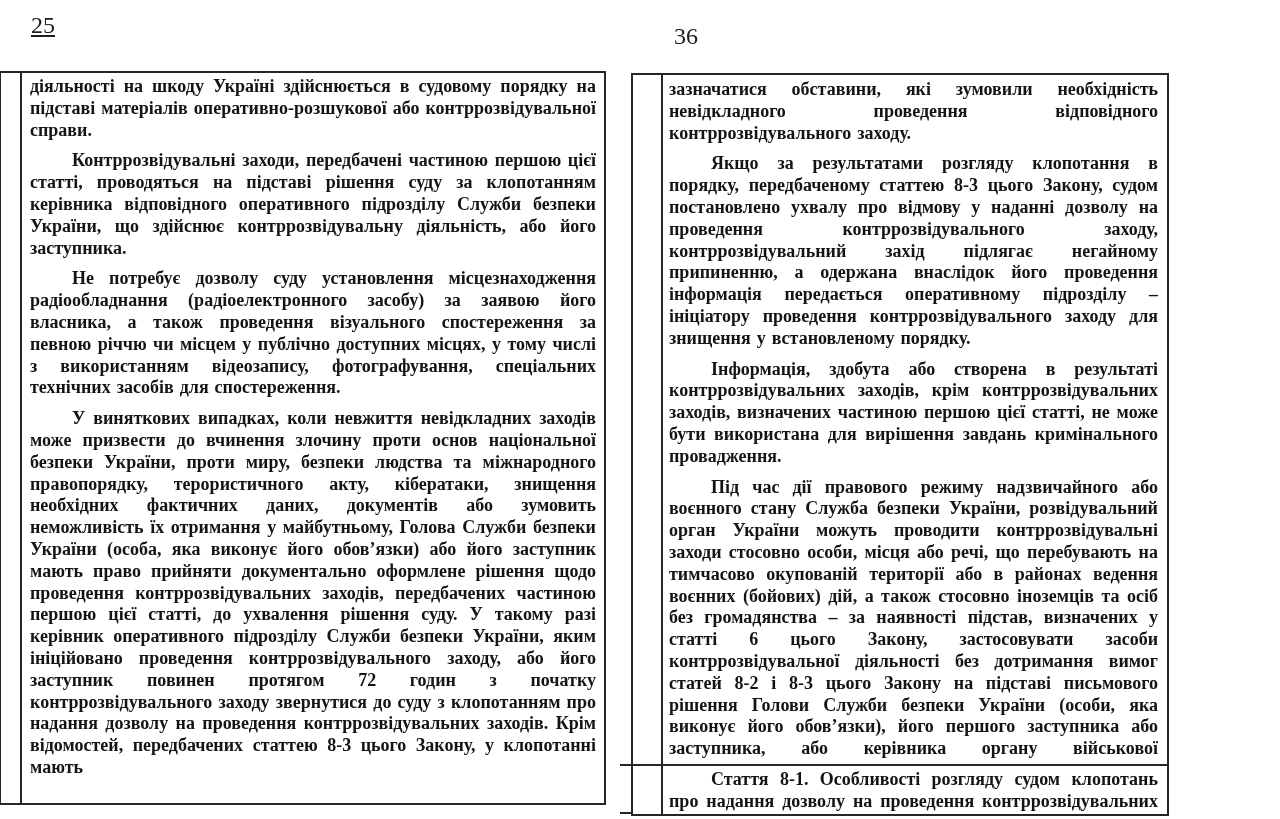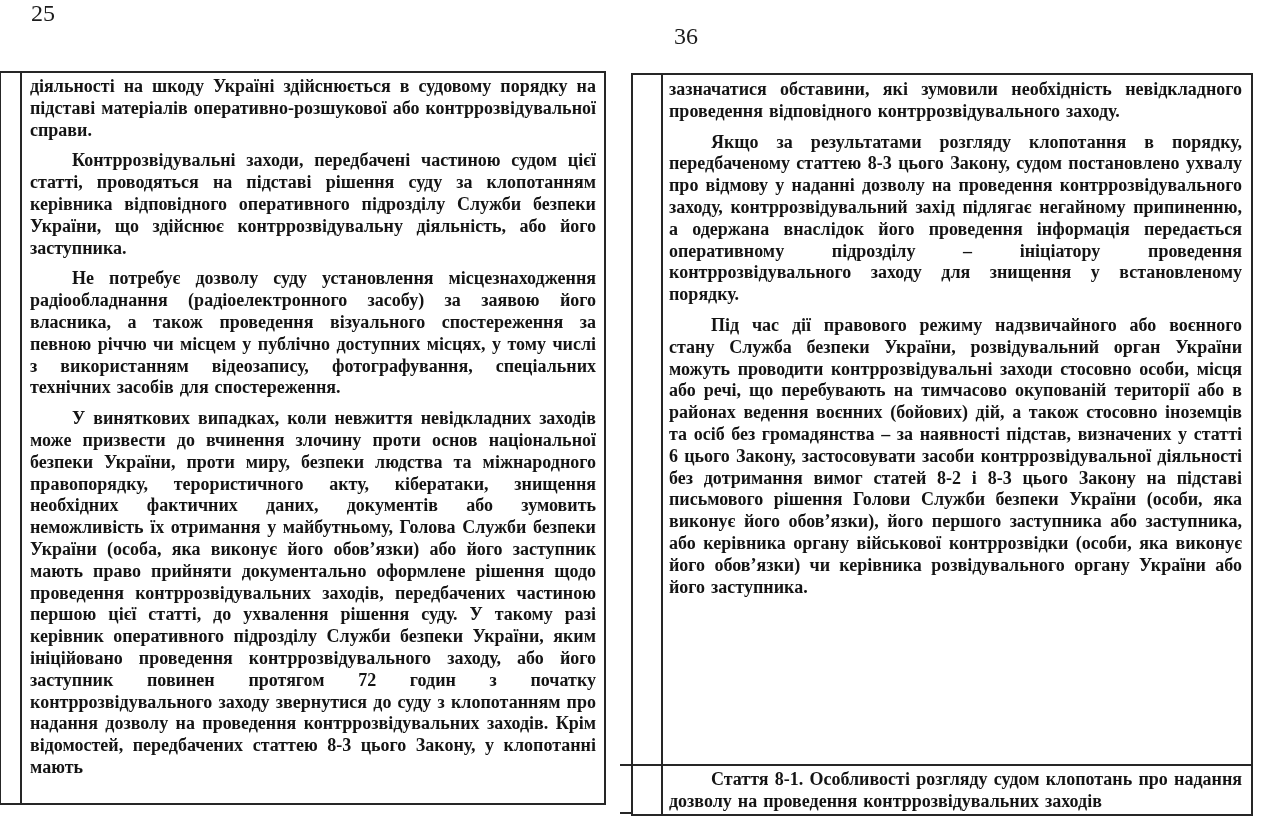--- a/index.html
+++ b/index.html
@@ -7,31 +7,31 @@
     width:1280px;height:819px;position:relative;overflow:hidden;
     background:#ffffff;
     font-family:"Liberation Serif","DejaVu Serif",serif;
     color:#151515;
   }
   .pagenum{
     position:absolute;
     font-size:24px;font-weight:400;color:#1c1c1c;
     font-family:"Liberation Serif","DejaVu Serif",serif;
   }
-  #pn-left{left:31px;top:0;}
+  #pn-left{left:31px;top:12px;text-decoration:underline;}
   #pn-right{left:674px;top:23px;}
 
   .pagebox{
     position:absolute;
     border:2px solid #262626;
     background:#ffffff;
     box-sizing:border-box;
   }
   #left-box{left:-1px;top:71px;width:607px;height:734px;}
-  #right-box{left:631px;top:73px;width:622px;height:743px;}
+  #right-box{left:631px;top:73px;width:538px;height:743px;}
 
   .vline{position:absolute;top:0;bottom:0;width:2px;background:#262626;}
   #left-col-divider{left:19px;}
   #right-col-divider{left:28px;}
 
   .hline{position:absolute;left:0;right:0;height:2px;background:#262626;}
   #right-row-divider{top:689px;}
 
   .tick{position:absolute;height:2px;background:#262626;left:-13px;width:13px;}
   #tick-divider{top:689px;}
@@ -58,34 +58,35 @@
 <body>
 
 <div class="pagenum" id="pn-left">25</div>
 
 <div class="pagenum" id="pn-right">36</div>
 
 <div class="pagebox" id="left-box">
   <div class="vline" id="left-col-divider"></div>
   <div class="textarea" id="left-text">
     <p class="noindent">діяльності на шкоду Україні здійснюється в судовому порядку на підставі матеріалів оперативно-розшукової або контррозвідувальної справи.</p>
-    <p class="indent">Контррозвідувальні заходи, передбачені частиною судом цієї статті, проводяться на підставі рішення суду за клопотанням керівника відповідного оперативного підрозділу Служби безпеки України, що здійснює контррозвідувальну діяльність, або його заступника.</p>
+    <p class="indent">Контррозвідувальні заходи, передбачені частиною першою цієї статті, проводяться на підставі рішення суду за клопотанням керівника відповідного оперативного підрозділу Служби безпеки України, що здійснює контррозвідувальну діяльність, або його заступника.</p>
     <p class="indent">Не потребує дозволу суду установлення місцезнаходження радіообладнання (радіоелектронного засобу) за заявою його власника, а також проведення візуального спостереження за певною річчю чи місцем у публічно доступних місцях, у тому числі з використанням відеозапису, фотографування, спеціальних технічних засобів для спостереження.</p>
     <p class="indent last">У виняткових випадках, коли невжиття невідкладних заходів може призвести до вчинення злочину проти основ національної безпеки України, проти миру, безпеки людства та міжнародного правопорядку, терористичного акту, кібератаки, знищення необхідних фактичних даних, документів або зумовить неможливість їх отримання у майбутньому, Голова Служби безпеки України (особа, яка виконує його обов’язки) або його заступник мають право прийняти документально оформлене рішення щодо проведення контррозвідувальних заходів, передбачених частиною першою цієї статті, до ухвалення рішення суду. У такому разі керівник оперативного підрозділу Служби безпеки України, яким ініційовано проведення контррозвідувального заходу, або його заступник повинен протягом 72 годин з початку контррозвідувального заходу звернутися до суду з клопотанням про надання дозволу на проведення контррозвідувальних заходів. Крім відомостей, передбачених статтею 8-3 цього Закону, у клопотанні мають</p>
   </div>
 </div>
 
 <div class="pagebox" id="right-box">
   <div class="vline" id="right-col-divider"></div>
   <div class="hline" id="right-row-divider"></div>
   <div class="tick" id="tick-divider"></div>
   <div class="tick" id="tick-bottom"></div>
 
   <div class="textarea" id="right-text-1">
     <p class="noindent">зазначатися обставини, які зумовили необхідність невідкладного проведення відповідного контррозвідувального заходу.</p>
     <p class="indent">Якщо за результатами розгляду клопотання в порядку, передбаченому статтею 8-3 цього Закону, судом постановлено ухвалу про відмову у наданні дозволу на проведення контррозвідувального заходу, контррозвідувальний захід підлягає негайному припиненню, а одержана внаслідок його проведення інформація передається оперативному підрозділу – ініціатору проведення контррозвідувального заходу для знищення у встановленому порядку.</p>
+    <p class="indent">Інформація, здобута або створена в результаті контррозвідувальних заходів, крім контррозвідувальних заходів, визначених частиною першою цієї статті, не може бути використана для вирішення завдань кримінального провадження.</p>
     <p class="indent last">Під час дії правового режиму надзвичайного або воєнного стану Служба безпеки України, розвідувальний орган України можуть проводити контррозвідувальні заходи стосовно особи, місця або речі, що перебувають на тимчасово окупованій території або в районах ведення воєнних (бойових) дій, а також стосовно іноземців та осіб без громадянства – за наявності підстав, визначених у статті 6 цього Закону, застосовувати засоби контррозвідувальної діяльності без дотримання вимог статей 8-2 і 8-3 цього Закону на підставі письмового рішення Голови Служби безпеки України (особи, яка виконує його обов’язки), його першого заступника або заступника, або керівника органу військової контррозвідки (особи, яка виконує його обов’язки) чи керівника розвідувального органу України або його заступника.</p>
   </div>
 
   <div class="textarea" id="right-text-2">
     <p class="indent last">Стаття 8-1. Особливості розгляду судом клопотань про надання дозволу на проведення контррозвідувальних заходів</p>
   </div>
 </div>
 
 </body></html>

